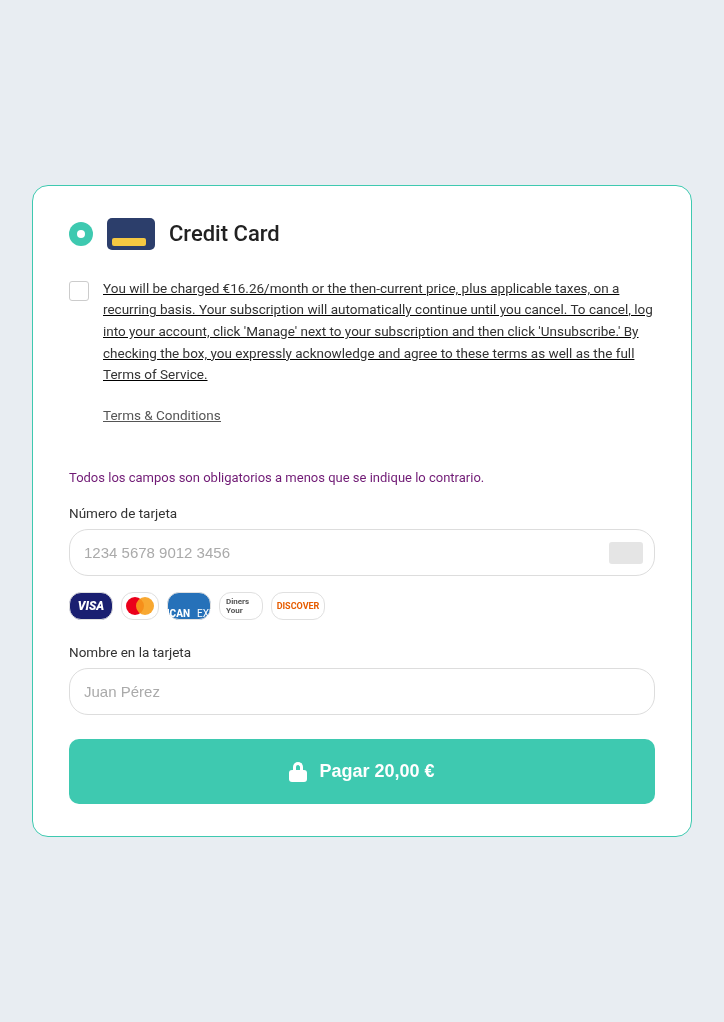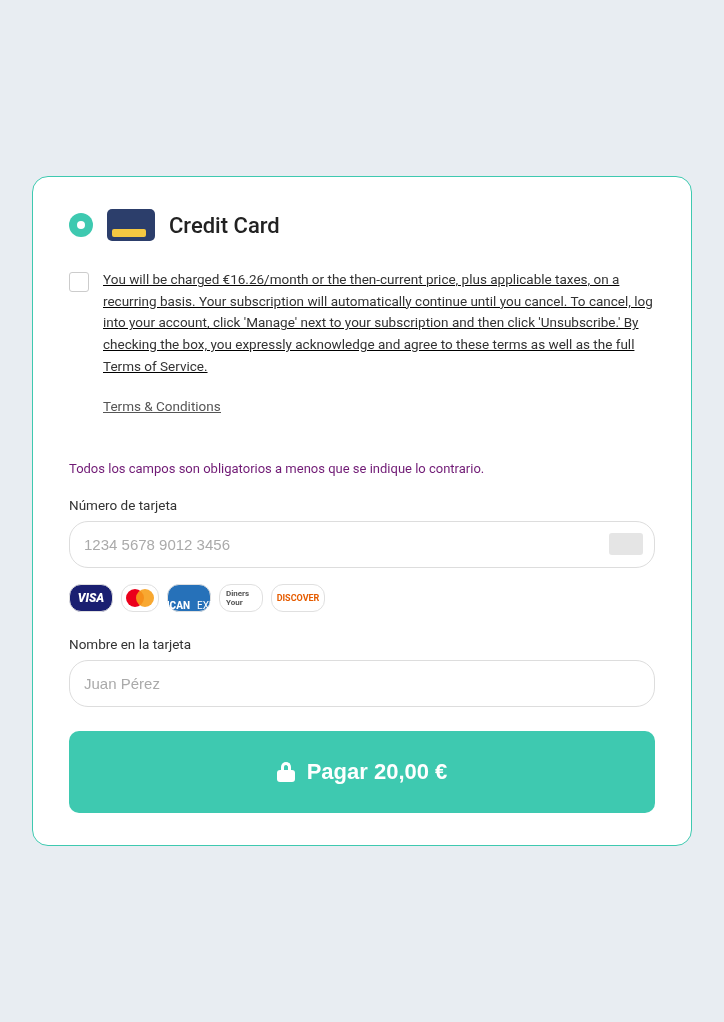--- a/index.html
+++ b/index.html
@@ -302,26 +302,26 @@
       width: 10px;
       height: 10px;
       border-radius: 50%;
       background: #e44;
       opacity: 0.7;
     }
 
     
     .pay-button {
       width: 100%;
-      padding: 28px;
+      padding: 22px;
       background: #3ec9b0;
       color: #fff;
       border: none;
       border-radius: 10px;
-      font-size: 22px;
+      font-size: 18px;
       font-weight: 600;
       cursor: pointer;
       display: flex;
       align-items: center;
       justify-content: center;
       gap: 12px;
       margin-top: 24px;
     }
 
     .lock-icon {

